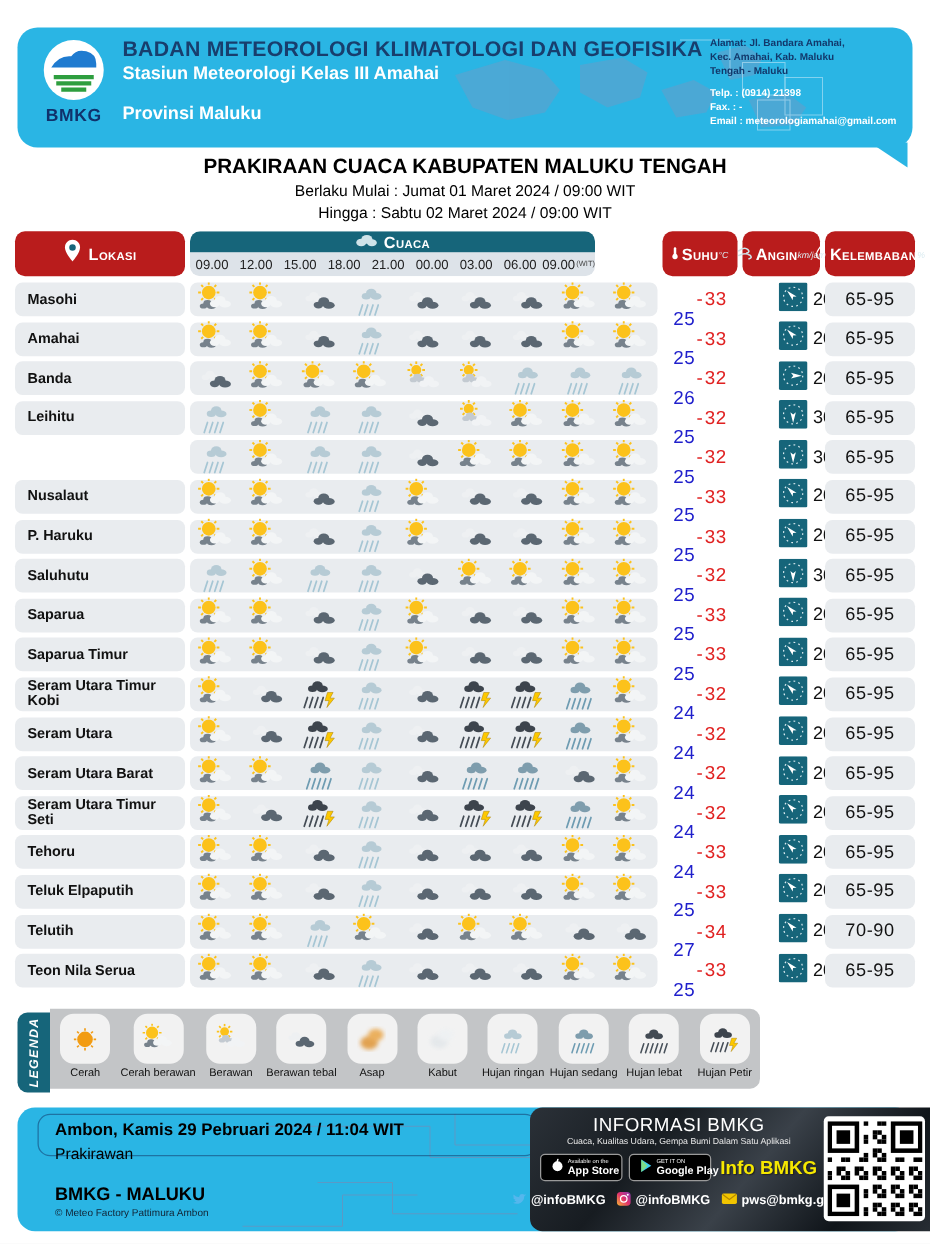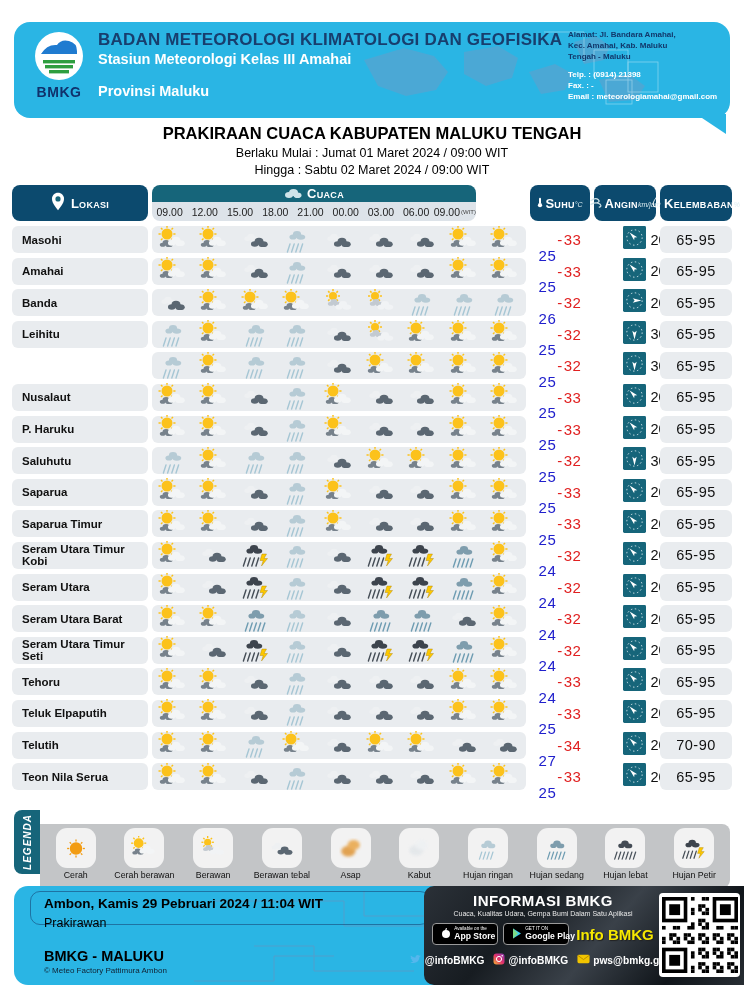--- a/index.html
+++ b/index.html
@@ -24,21 +24,21 @@
   .contact .white { color:#ffffff; }
   .contact .gap { height:8px; }
 
   
   .title-block { position:absolute; left:0; top:124px; width:744px; text-align:center; }
   .main-title { font-size:16.5px; font-weight:bold; color:#000; }
   .valid-line { font-size:12.5px; color:#000; margin-top:3px; }
 
   
   .thead { position:absolute; left:12px; top:185px; width:720px; height:36px; }
-  .th-cell { position:absolute; top:0; height:36px; background:#0c4a6e; border-radius:8px;
+  .th-cell { position:absolute; top:0; height:36px; background:#b91c1c; border-radius:8px;
              color:#fff; display:flex; align-items:center; justify-content:center; }
   .th-label { font-variant:small-caps; font-weight:bold; font-size:13px; letter-spacing:0.3px; }
   .th-stack { display:flex; flex-direction:row; align-items:center; line-height:1; }
   .th-unit { font-size:7px; font-style:italic; margin-top:2px; color:#dcecf1; }
   .th-lokasi { left:0; width:136px; gap:6px; }
   .th-cuaca { left:140px; width:324px; background:none; border-radius:8px; overflow:hidden;
               flex-direction:column; align-items:stretch; }
   .cuaca-band { height:17px; background:#16657a; display:flex; align-items:center; justify-content:center; gap:5px; }
   .times-strip { height:19px; background:#dde3e9; display:flex; }
   .time-cell { flex:1; display:flex; align-items:center; justify-content:center;
@@ -63,42 +63,42 @@
   .wind-num { font-size:14.5px; color:#111; }
   .c-rh { position:absolute; left:648px; width:72px; height:27px; background:#e9ecef; border-radius:6px;
           display:flex; align-items:center; justify-content:center; font-size:14.5px; color:#111; letter-spacing:0.5px; }
 
   
   .legend { position:absolute; left:14px; top:806px; width:716px; height:72px; }
   .legend-tab { position:absolute; left:0; top:4px; width:26px; height:64px; background:#16657a;
                 border-radius:8px 0 0 8px; display:flex; align-items:center; justify-content:center; }
   .legend-tab span { writing-mode:vertical-rl; transform:rotate(180deg); color:#fff; font-size:10px;
                      font-weight:bold; font-style:italic; letter-spacing:1px; }
-  .legend-bar { position:absolute; left:26px; top:18px; width:690px; height:64px; background:#c3c5c7;
+  .legend-bar { position:absolute; left:26px; top:1px; width:568px; height:64px; background:#c3c5c7;
                 border-radius:0 8px 8px 0; display:flex; justify-content:space-evenly; padding-top:4px; }
   .legend-item { width:66px; display:flex; flex-direction:column; align-items:center; }
   .legend-tile { width:40px; height:40px; background:#f2f2f2; border-radius:11px;
                  display:flex; align-items:center; justify-content:center; }
   .legend-label { font-size:8.8px; color:#111; margin-top:2px; text-align:center; white-space:nowrap; }
 
   
   .footer { position:absolute; left:14px; top:886px; width:716px; height:99px; background:#2ab5e4; border-radius:14px; }
   .circuit { position:absolute; inset:0; pointer-events:none; }
   .issued-box { position:absolute; left:16px; top:5px; width:400px; height:34px;
                 border:1px solid rgba(20,60,110,0.55); border-radius:10px; }
   .f-issued { position:absolute; left:30px; top:10px; font-size:13.5px; font-weight:bold; color:#000; }
   .f-forecaster { position:absolute; left:30px; top:30px; font-size:12.5px; color:#000; }
   .f-office { position:absolute; left:30px; top:62px; font-size:14.5px; font-weight:bold; color:#000; }
   .f-credit { position:absolute; left:30px; top:80px; font-size:8px; color:#123; }
 
   .infobox { position:absolute; left:424px; top:886px; width:320px; height:99px;
              background:linear-gradient(130deg,#2b3138 0%,#171c21 30%,#3a4149 55%,#10151a 80%,#272d33 100%);
              border-radius:10px 0 0 10px; display:flex; padding:6px 4px 6px 8px; }
   .info-left { width:222px; display:flex; flex-direction:column; align-items:center; }
-  .info-title { font-size:15px; font-weight:bold; color:#fff; letter-spacing:0.4px; }
+  .info-title { font-size:15px; font-weight:normal; color:#fff; letter-spacing:0.4px; }
   .info-sub { font-size:7px; color:#e8e8e8; margin-top:1px; white-space:nowrap; }
   .badge-row { display:flex; align-items:center; gap:5px; margin-top:6px; }
   .store-badge { width:66px; height:22px; background:#000; border:1px solid #9a9a9a; border-radius:4px;
                  display:flex; align-items:center; padding:0 8px; gap:3px; }
   .badge-text { display:flex; flex-direction:column; line-height:1; }
   .badge-l1 { font-size:4.6px; color:#fff; }
   .badge-l2 { font-size:8.6px; font-weight:bold; color:#fff; white-space:nowrap; }
   .app-name { font-size:15px; font-weight:bold; color:#f6e800; text-shadow:1px 1px 1px #222; margin-left:2px; }
   .social-row { display:flex; align-items:center; gap:9px; margin-top:8px; }
   .social-item { display:flex; align-items:center; gap:3px; font-size:10.2px; font-weight:bold; color:#fff; }

